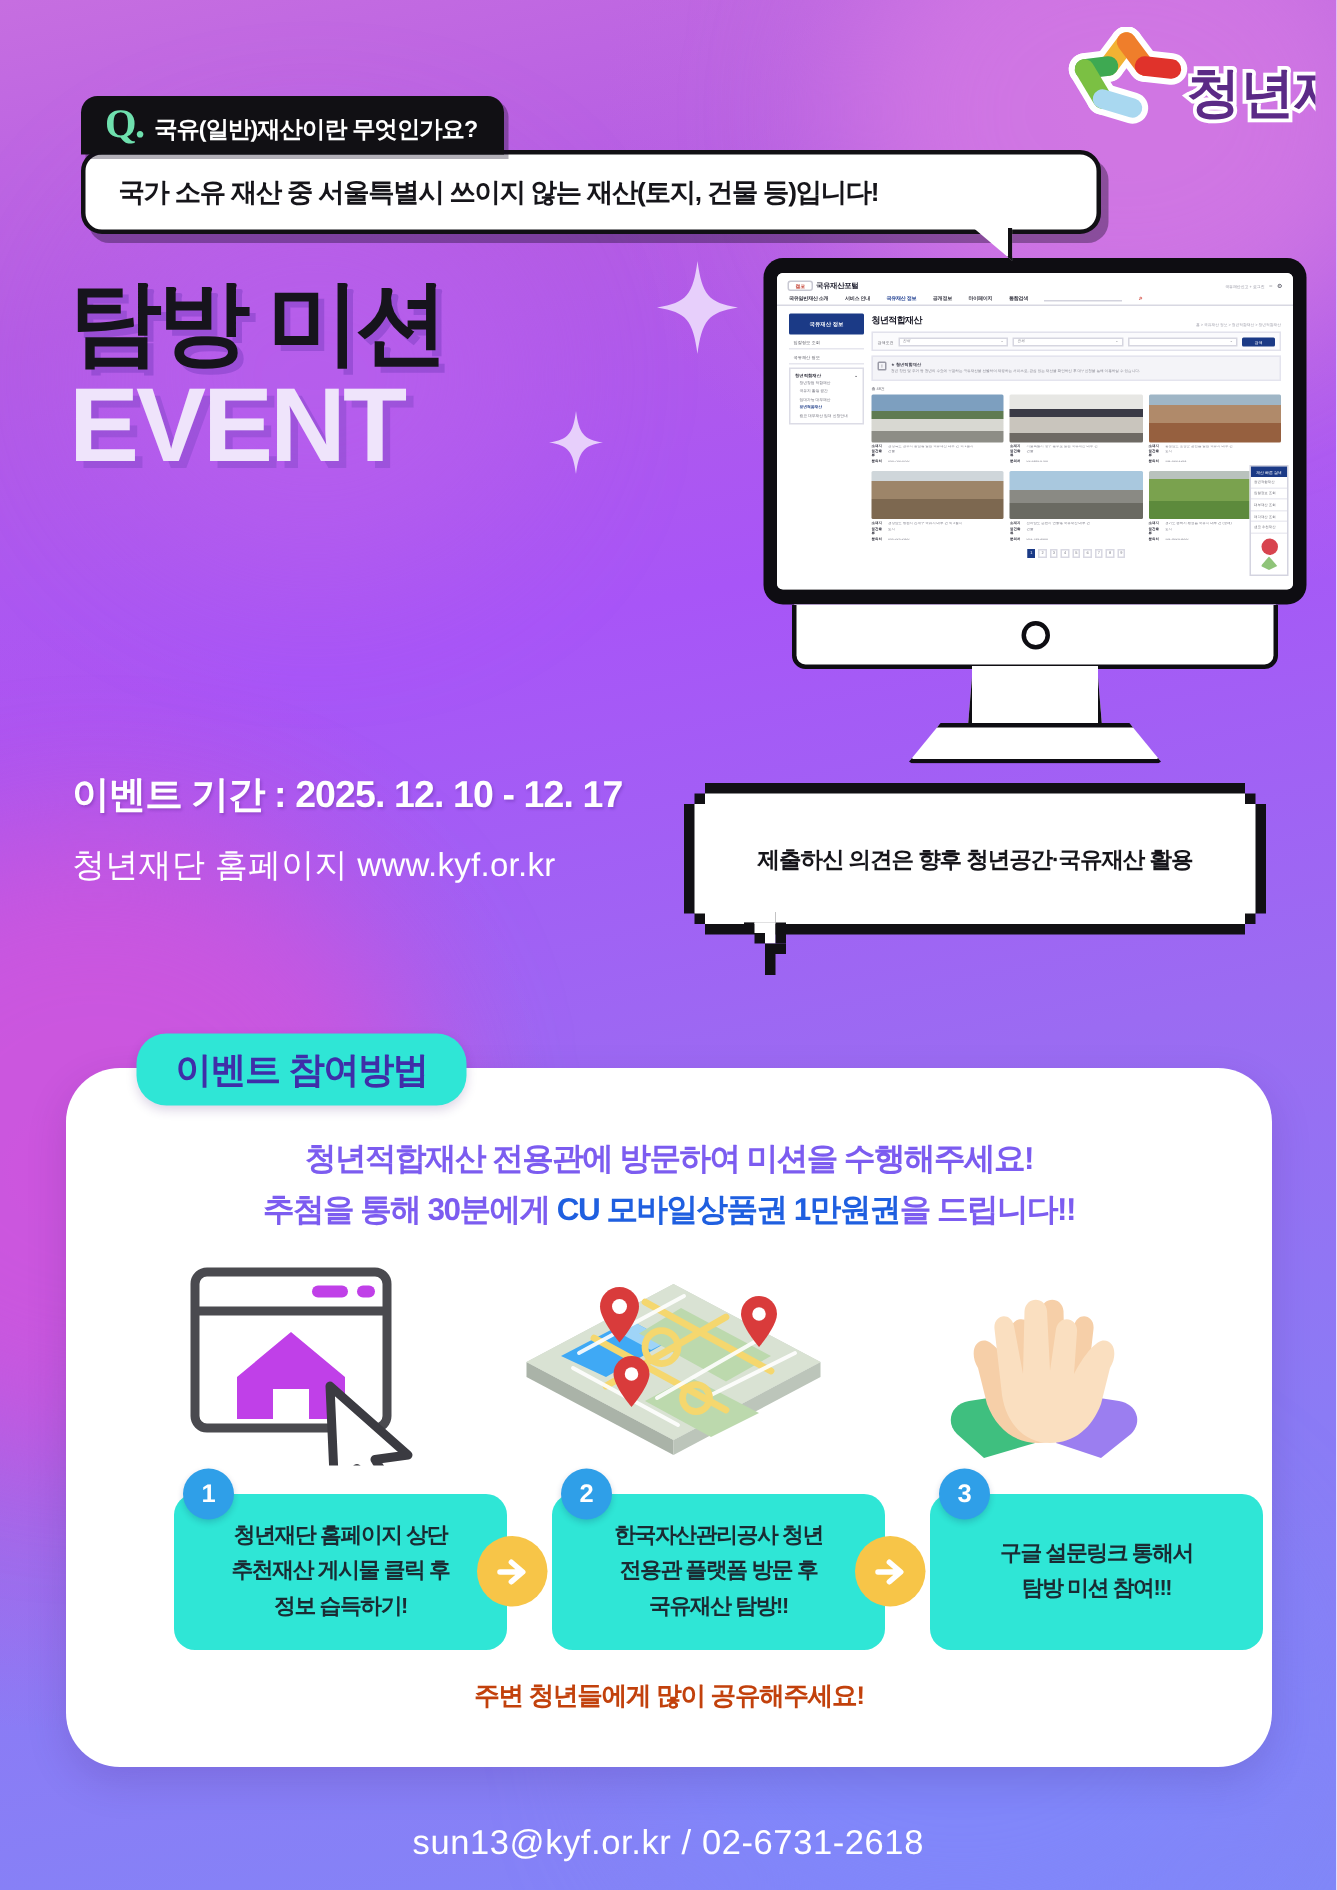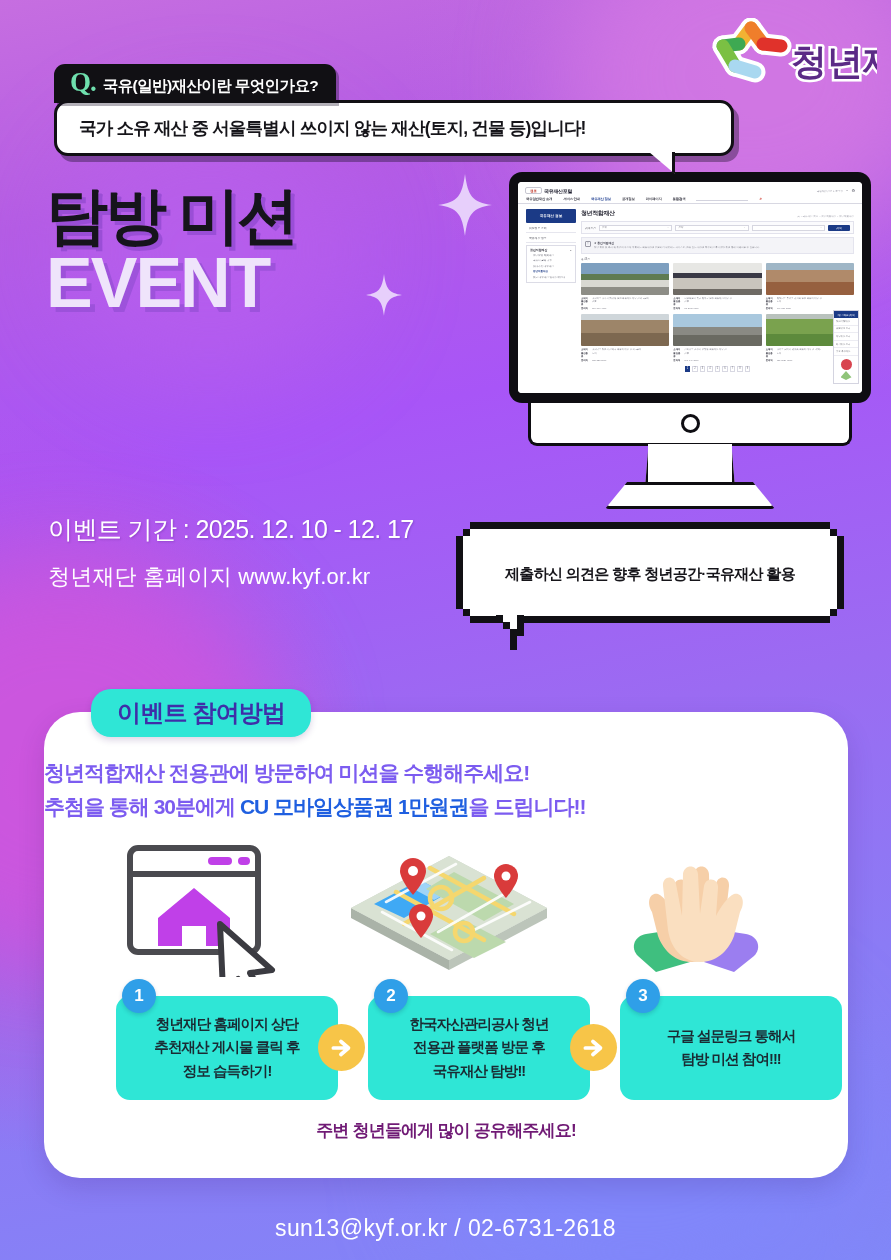--- a/index.html
+++ b/index.html
@@ -65,21 +65,21 @@
     text-shadow: 5px 5px 0 rgba(126,68,196,.42); line-height: 1.02; margin-top: 2px;
   }
   .sparkle { position: absolute; pointer-events: none; }
   .sparkle svg { display: block; }
   #sp1 { left: 392px; top: -12px; }
   #sp2 { left: 320px; top: 88px; }
 
   
   #dateline {
     position: absolute; left: 48px; top: 513px;
-    font-size: 25px; font-weight: 400; color: #fff; letter-spacing: -.6px;
+    font-size: 25px; font-weight: 700; color: #fff; letter-spacing: -.6px;
     text-shadow: 1px 1px 2px rgba(60,20,110,.25);
   }
   #urlline {
     position: absolute; left: 48px; top: 562px;
     font-size: 22px; font-weight: 400; color: #fff; letter-spacing: .2px;
   }
 
   
   #monitor { position: absolute; left: 509px; top: 172px; width: 362px; height: 340px; }
   #mon-bezel {
@@ -193,21 +193,21 @@
     background: #2fe6d6; border-radius: 20px; padding: 8px 26px;
     box-shadow: 0 3px 7px rgba(60,20,110,.18);
   }
   #tag span { font-size: 24px; font-weight: 800; color: #3f2ea8; letter-spacing: -.8px; }
 
   
   #card {
     position: absolute; left: 44px; top: 712px; width: 804px; height: 466px;
     background: #fff; border-radius: 36px; box-shadow: 0 10px 26px rgba(60,25,110,.17);
   }
-  #lead { padding-top: 44px; }
+  #lead { text-align: center; padding-top: 44px; }
   .lead-l { font-size: 21px; font-weight: 700; color: #7c5cf0; letter-spacing: -1px; line-height: 1.6; }
   .lead-l b { color: #1f5fe0; font-weight: 800; }
 
   
   #illus { position: absolute; left: 0; top: 130px; width: 100%; height: 150px; }
   .ill { position: absolute; }
   #ill1 { left: 78px; top: 0; width: 175px; height: 135px; }
   #ill2 { left: 290px; top: 0; width: 230px; height: 138px; }
   #ill3 { left: 572px; top: 2px; width: 160px; height: 135px; }
   .ill svg { width: 100%; height: 100%; display: block; }
@@ -231,21 +231,21 @@
   .arrow {
     position: absolute; top: 34px; width: 47px; height: 47px; border-radius: 50%;
     background: #f7c548; display: flex; align-items: center; justify-content: center; z-index: 4;
   }
   .arrow svg { width: 26px; height: 26px; }
   #arr1 { left: 246px; }
   #arr2 { left: 498px; }
 
   #share {
     position: absolute; left: 0; bottom: 36px; width: 100%; text-align: center;
-    font-size: 17px; font-weight: 700; color: #701a75; letter-spacing: -.8px;
+    font-size: 17px; font-weight: 700; color: #c2410c; letter-spacing: -.8px;
   }
 
   #footer {
     position: absolute; left: 0; bottom: 18px; width: 100%; text-align: center;
     font-size: 23px; color: #ffffff; letter-spacing: .4px; font-weight: 400;
   }
 </style>
 </head>
 <body>
 

